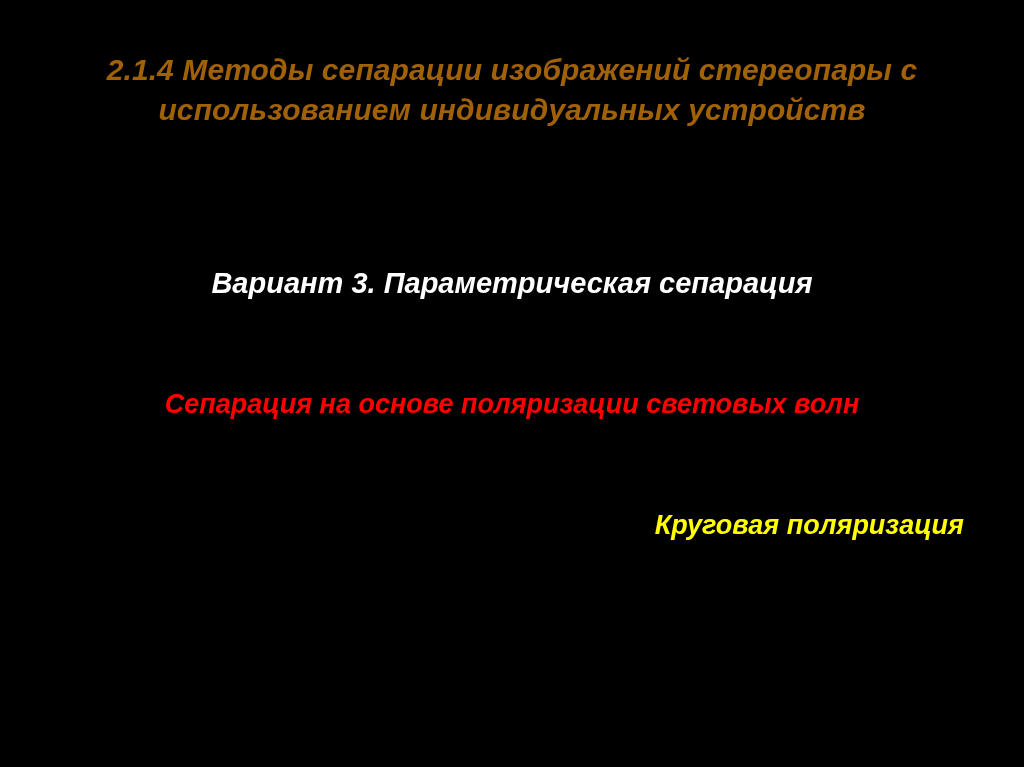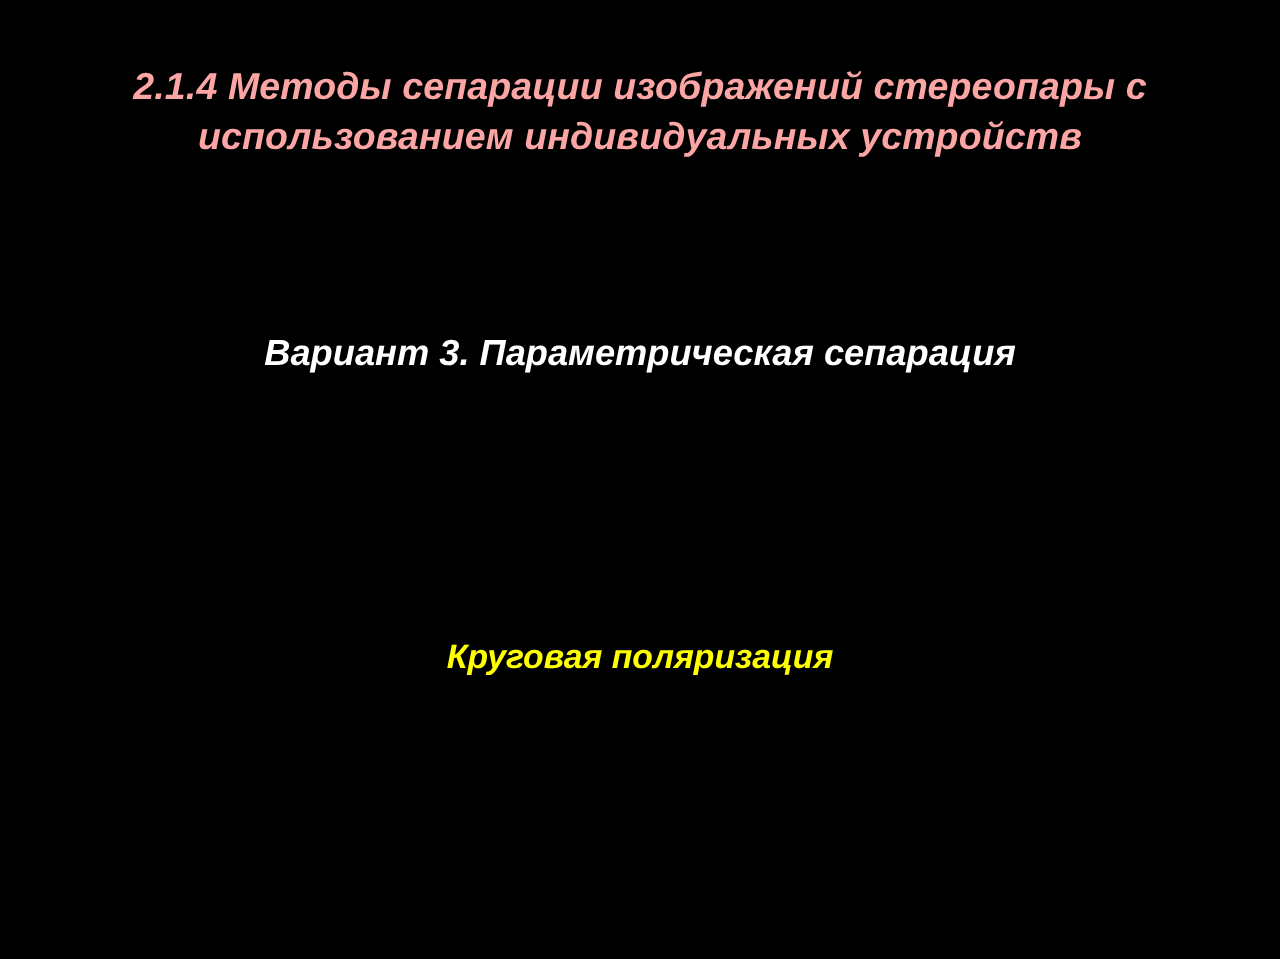--- a/index.html
+++ b/index.html
@@ -19,21 +19,21 @@
     height: 767px;
     background: #000000;
     box-sizing: border-box;
   }
   .slide-title {
     position: absolute;
     top: 50px;
     left: 60px;
     width: 904px;
     text-align: center;
-    color: #fca5a5;
+    color: #a16207;
     font-weight: bold;
     font-style: italic;
     font-size: 30px;
     line-height: 1.32;
     letter-spacing: 0.1px;
   }
   .line-variant {
     position: absolute;
     top: 265px;
     left: 60px;
@@ -55,33 +55,34 @@
     font-weight: bold;
     font-style: italic;
     font-size: 27px;
     line-height: 1.3;
   }
   .line-yellow {
     position: absolute;
     top: 508px;
     left: 60px;
     width: 904px;
-    text-align: center;
+    text-align: right;
     color: #ffff00;
     font-weight: bold;
     font-style: italic;
     font-size: 27px;
     line-height: 1.3;
   }
 </style>
 </head>
 <body>
 
 <div class="slide">
 
   <div class="slide-title">2.1.4 Методы сепарации изображений стереопары с использованием индивидуальных устройств</div>
 
   <div class="line-variant">Вариант 3. Параметрическая сепарация</div>
 
+  <div class="line-red">Сепарация на основе поляризации световых волн</div>
 
   <div class="line-yellow">Круговая поляризация</div>
 
 </div>
 
 </body></html>

